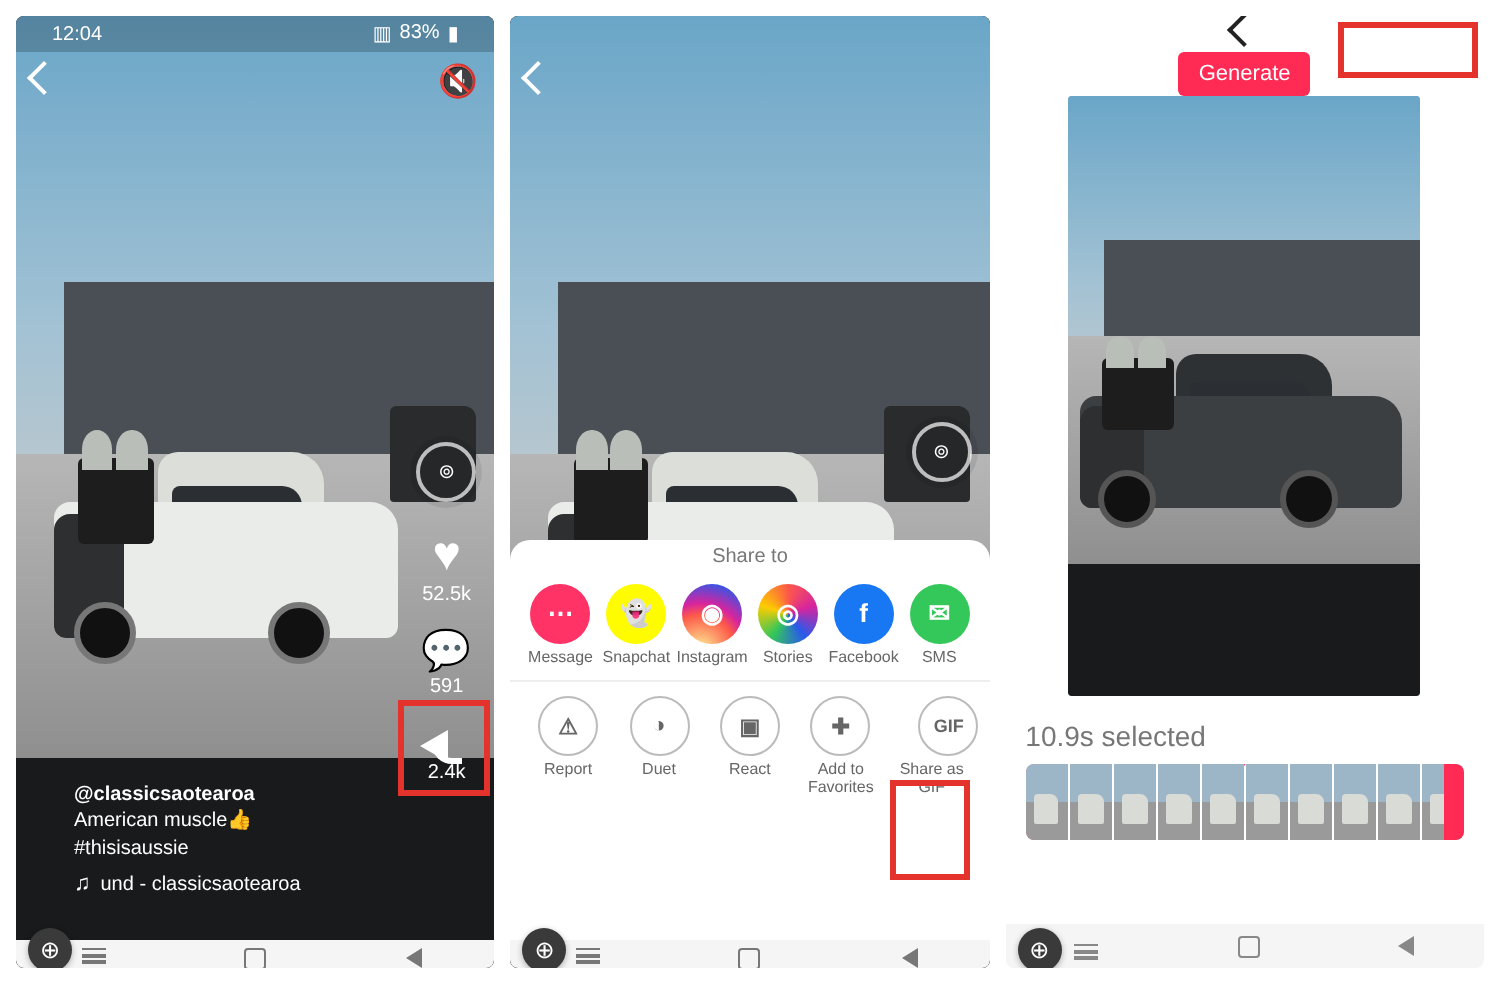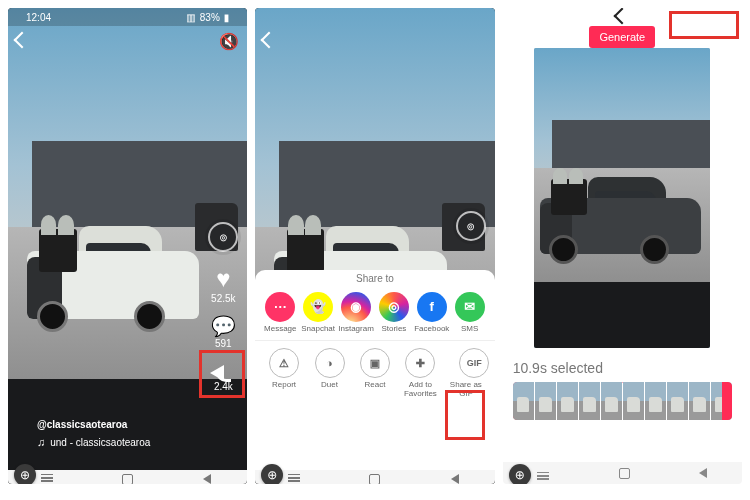--- a/index.html
+++ b/index.html
@@ -278,20 +278,21 @@
     </div>
     <div style="text-align:center">
       <div class="share-arrow"></div>
       <div class="vcount">2.4k</div>
     </div>
   </div>
   <div class="hlbox" style="right:2px; bottom:86px; width:46px; height:48px;"></div>
 
   <div class="caption">
     <div class="user">@classicsaotearoa</div>
+    <div>American muscle👍 #thisisaussie</div>
     <div class="sound-row">
       <span class="note">♫</span>
       <span>und - classicsaotearoa</span>
     </div>
   </div>
 
 
   <div class="androidnav">
     <div class="nbtn lines"></div>
     <div class="nbtn square"></div>

